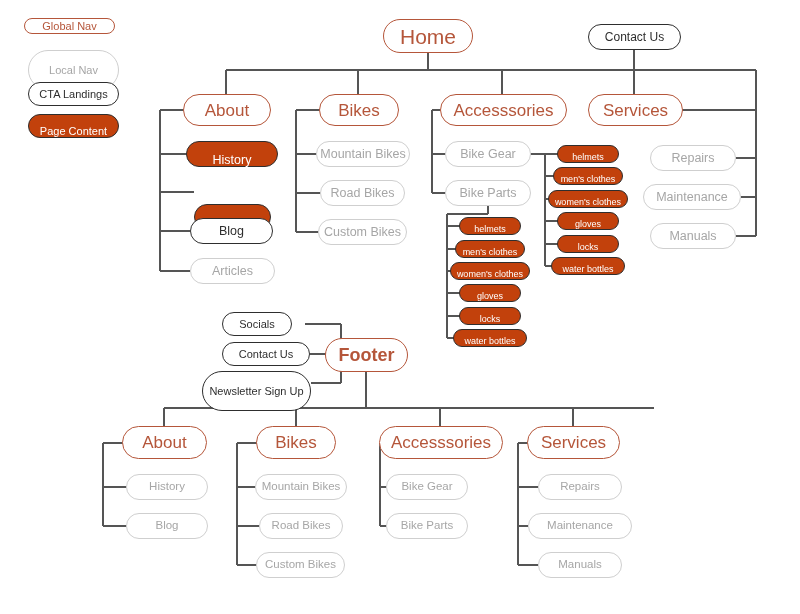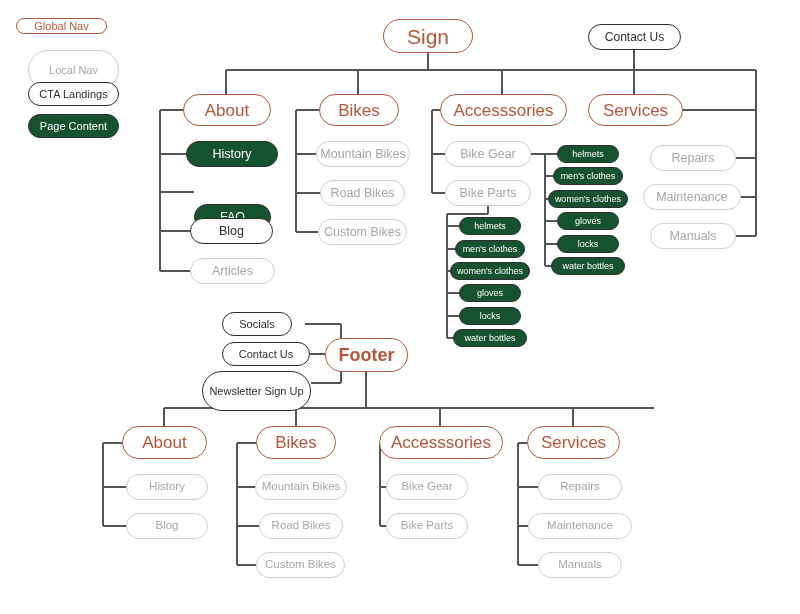--- a/index.html
+++ b/index.html
@@ -15,21 +15,21 @@
     position:absolute;box-sizing:border-box;
     display:flex;align-items:center;justify-content:center;
     border-radius:999px;text-align:center;
     white-space:nowrap;line-height:1;
     background:#ffffff;
   }
   
   .v-global{border:1.6px solid #b5563a;color:#b5563a;}
   .v-local {border:1.4px solid #cfcfcf;color:#a6a6a6;}
   .v-cta   {border:1.5px solid #2e2e2e;color:#2e2e2e;}
-  .v-page  {border:1.5px solid #2e2e2e;background:#14532d;color:#ffffff;}
+  .v-page  {border:1.5px solid #2e2e2e;background:#c2410c;color:#ffffff;align-items:flex-end;}
 
   
   .s-legend{font-size:11px;}
   .s-home{font-size:21px;}
   .s-l1{font-size:17px;}
   .s-l2{font-size:12.5px;}
   .s-tiny{font-size:9px;}
   .s-cu{font-size:12px;}
   .s-foot{font-size:18px;font-weight:bold;}
   .s-fitem{font-size:11px;}
@@ -128,35 +128,35 @@
       <path d="M380 526 L388 526"></path>
 
       <path d="M518 443 L518 565"></path>
       <path d="M518 443 L530 443"></path>
       <path d="M518 487 L538 487"></path>
       <path d="M518 526 L528 526"></path>
       <path d="M518 565 L538 565"></path>
     </g>
   </svg>
 
-  <div class="node v-global s-legend" style="left:16px;top:18px;width:91px;height:16px;">
+  <div class="node v-global s-legend" style="left:24px;top:18px;width:91px;height:16px;">
     <span>Global Nav</span>
   </div>
   <div class="node v-local s-legend" style="left:28px;top:50px;width:91px;height:40px;">
     <span>Local Nav</span>
   </div>
   <div class="node v-cta s-legend" style="left:28px;top:82px;width:91px;height:24px;">
     <span>CTA Landings</span>
   </div>
   <div class="node v-page s-legend" style="left:28px;top:114px;width:91px;height:24px;">
     <span>Page Content</span>
   </div>
 
   <div class="node v-global s-home" style="left:383px;top:19px;width:90px;height:34px;">
-    <span>Sign</span>
+    <span>Home</span>
   </div>
   <div class="node v-cta s-cu" style="left:588px;top:24px;width:93px;height:26px;">
     <span>Contact Us</span>
   </div>
 
   <div class="node v-global s-l1" style="left:183px;top:94px;width:88px;height:32px;">
     <span>About</span>
   </div>
   <div class="node v-global s-l1" style="left:319px;top:94px;width:80px;height:32px;">
     <span>Bikes</span>

